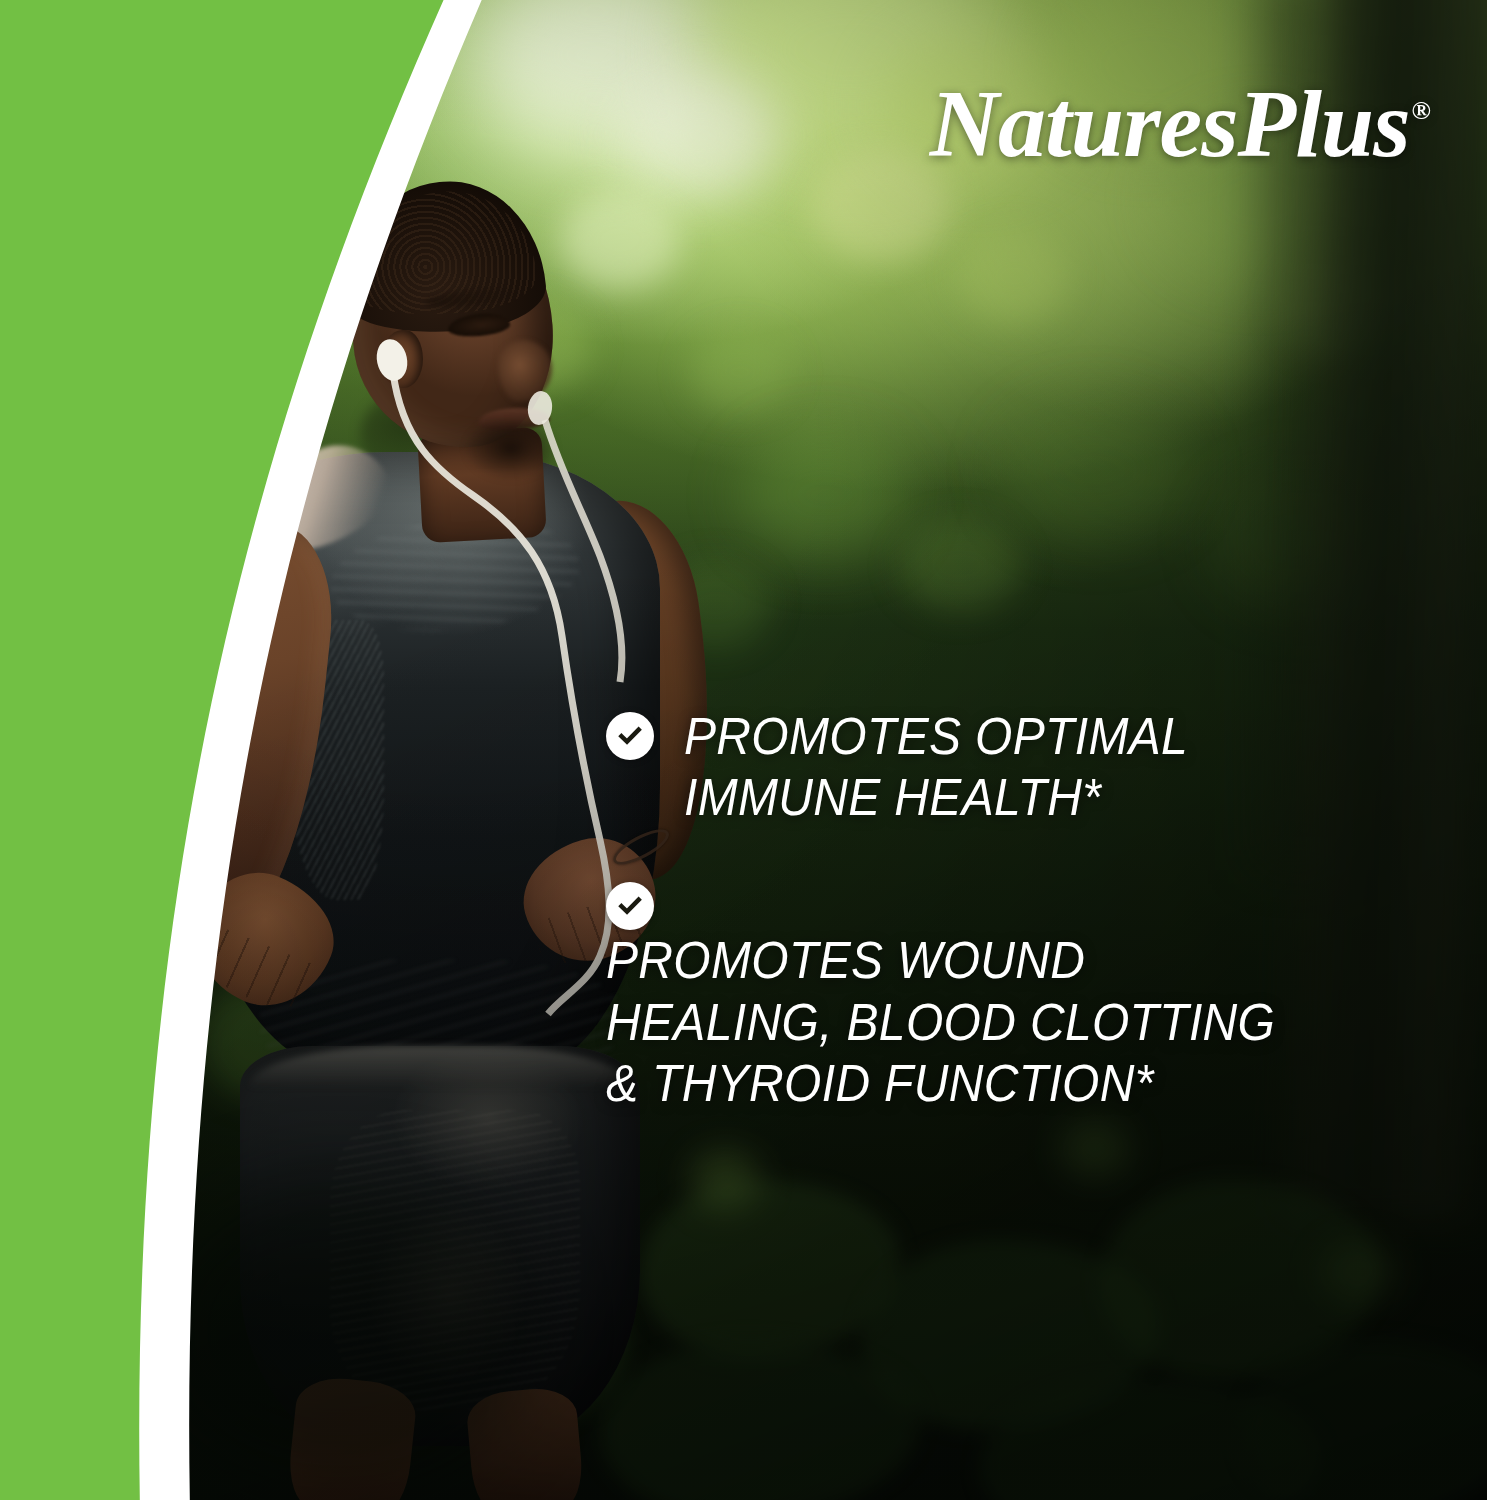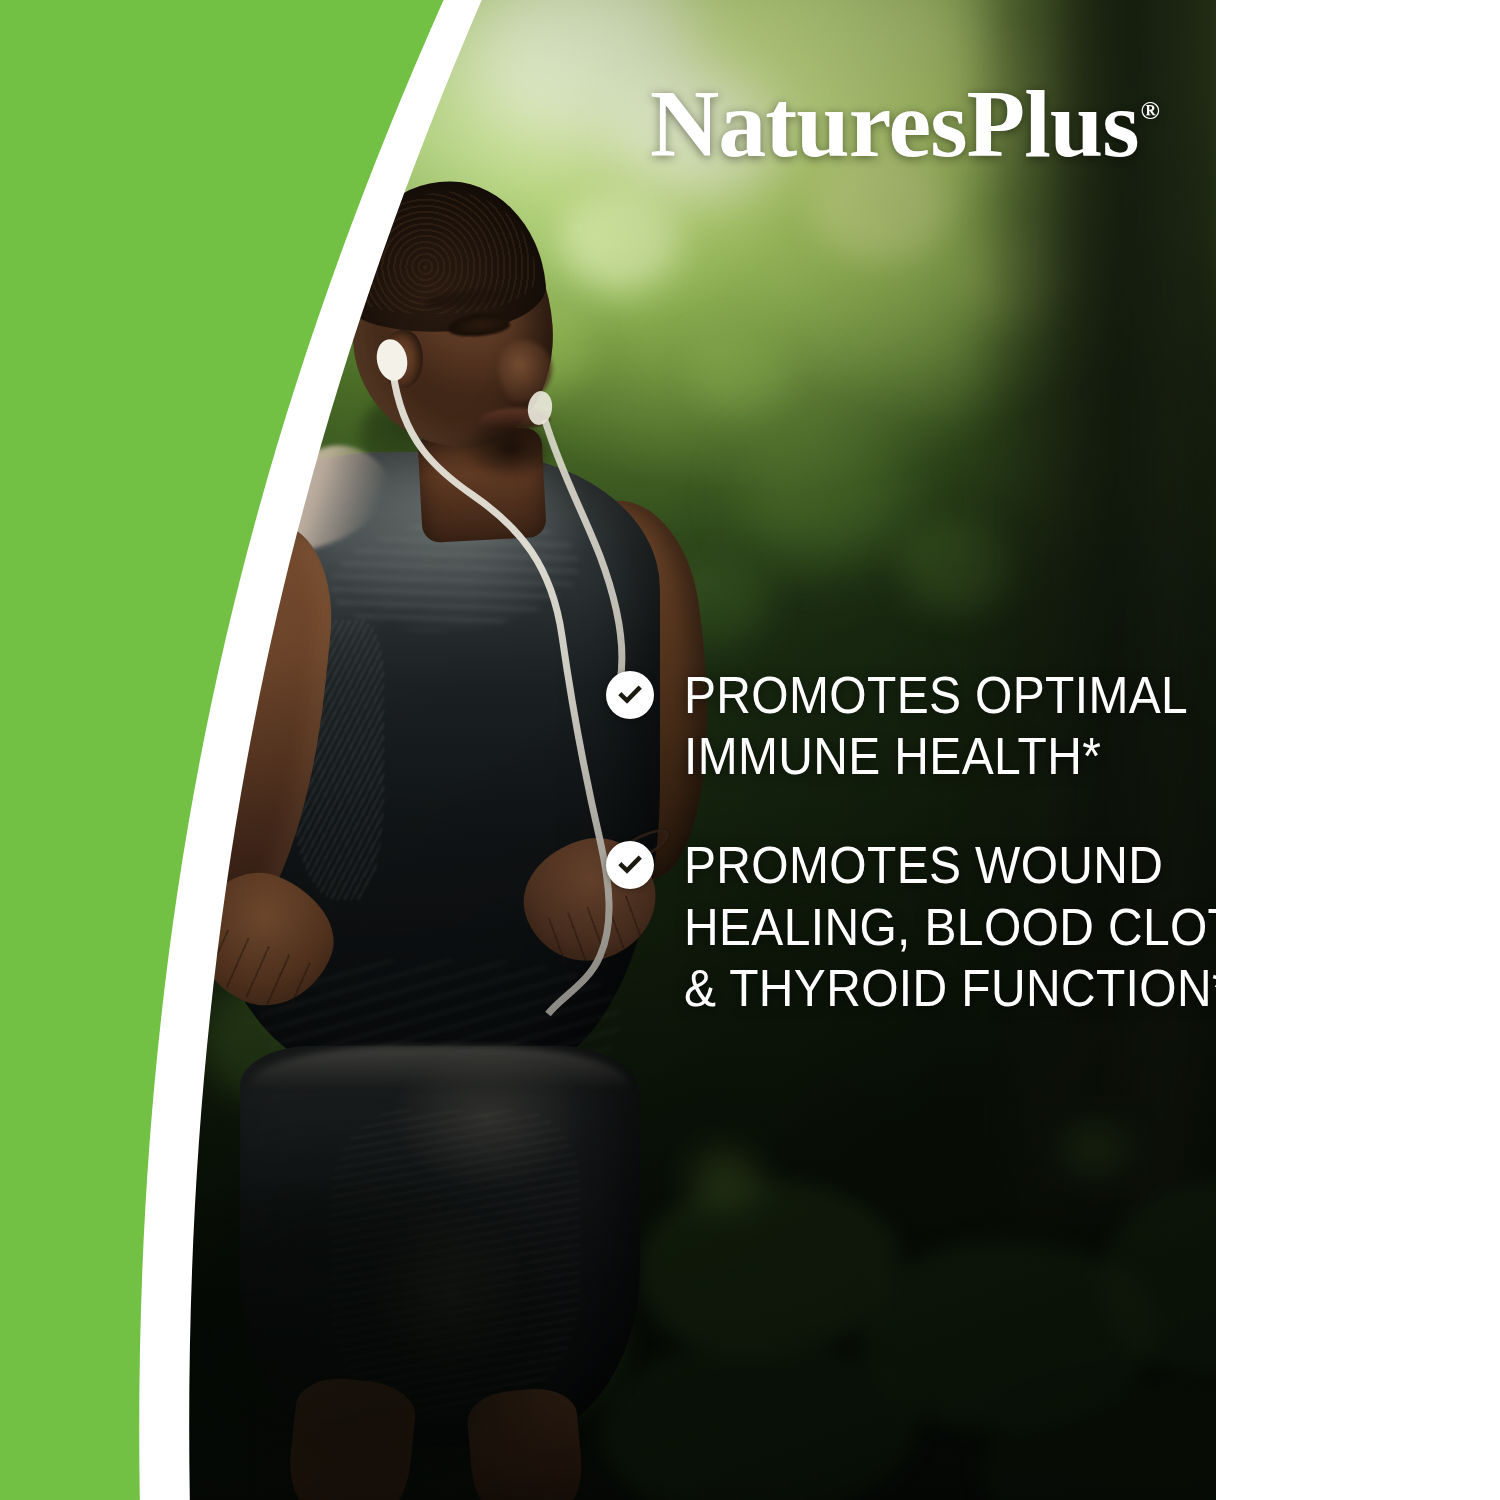--- a/index.html
+++ b/index.html
@@ -5,23 +5,24 @@
   * { margin:0; padding:0; box-sizing:border-box; }
   html, body {
     width:1500px; height:1500px;
     background:#ffffff;
     font-family:"Liberation Sans", sans-serif;
     overflow:hidden;
   }
 
   #banner {
     position:relative;
-    width:1216px; height:1500px;
+    width:1487px; height:1500px;
     overflow:hidden;
     background:#4d7c0f;
+    font-style:italic;
   }
 
   
   .photo {
     position:absolute; inset:0;
     overflow:hidden;
     
     background:
       radial-gradient(ellipse 60% 40% at 62% 8%,  rgba(196,224,120,.95) 0%, rgba(150,196,80,0) 62%),
       radial-gradient(ellipse 44% 30% at 44% 5%,  rgba(226,240,205,.90) 0%, rgba(180,210,140,0) 60%),
@@ -257,24 +258,24 @@
     white-space:nowrap;
     text-shadow:0 2px 10px rgba(0,0,0,.45);
   }
   .logo .reg {
     font-size:26px; vertical-align:super; letter-spacing:0;
     position:relative; top:-4px; left:2px;
   }
 
   
   .bullets {
-    position:absolute; left:606px; top:665px; width:860px;
+    position:absolute; left:606px; top:706px; width:860px;
   }
   .bullet { display:flex; align-items:flex-start; margin-bottom:48px; }
-  .bullet:last-child { margin-bottom:0; }
+  .bullet:last-child { margin-bottom:0;flex-direction:column; }
 
   .check {
     flex:0 0 auto;
     width:48px; height:48px; margin-right:30px; margin-top:6px;
     border-radius:50%;
     background:#ffffff;
     display:flex; align-items:center; justify-content:center;
     box-shadow:0 1px 6px rgba(0,0,0,.35);
   }
   .check svg { display:block; }

